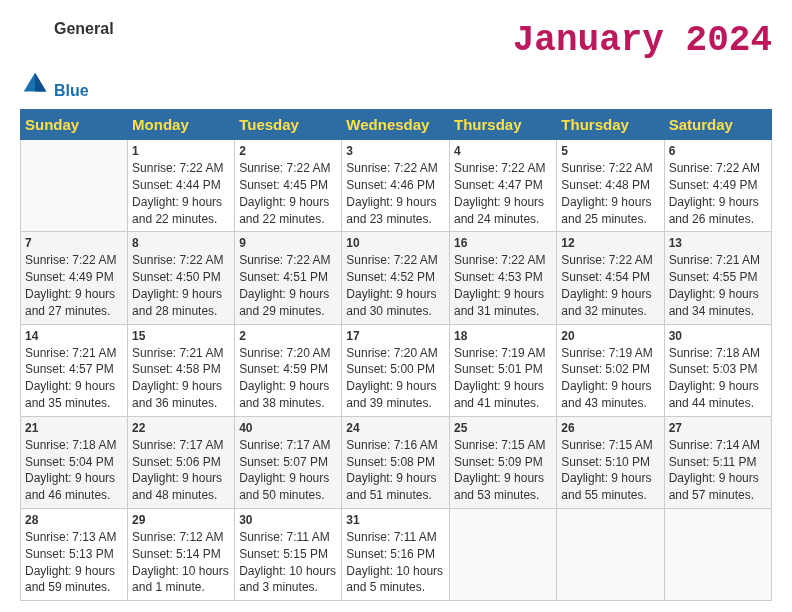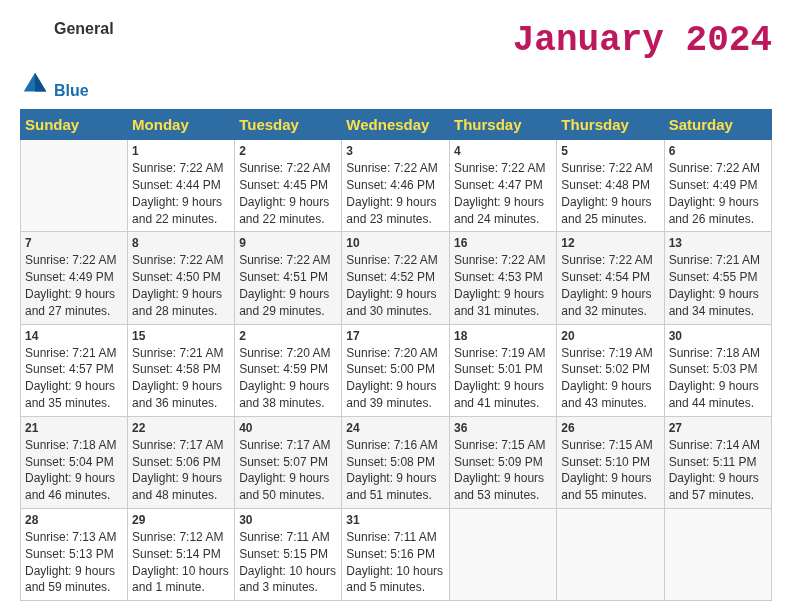--- a/index.html
+++ b/index.html
@@ -230,21 +230,21 @@
         </td>
         <td>
           <span class="day-number">40</span>
           <div class="day-info">Sunrise: 7:17 AM<br>Sunset: 5:07 PM<br>Daylight: 9 hours and 50 minutes.</div>
         </td>
         <td>
           <span class="day-number">24</span>
           <div class="day-info">Sunrise: 7:16 AM<br>Sunset: 5:08 PM<br>Daylight: 9 hours and 51 minutes.</div>
         </td>
         <td>
-          <span class="day-number">36</span>
+          <span class="day-number">25</span>
           <div class="day-info">Sunrise: 7:15 AM<br>Sunset: 5:09 PM<br>Daylight: 9 hours and 53 minutes.</div>
         </td>
         <td>
           <span class="day-number">26</span>
           <div class="day-info">Sunrise: 7:15 AM<br>Sunset: 5:10 PM<br>Daylight: 9 hours and 55 minutes.</div>
         </td>
         <td>
           <span class="day-number">27</span>
           <div class="day-info">Sunrise: 7:14 AM<br>Sunset: 5:11 PM<br>Daylight: 9 hours and 57 minutes.</div>
         </td>

